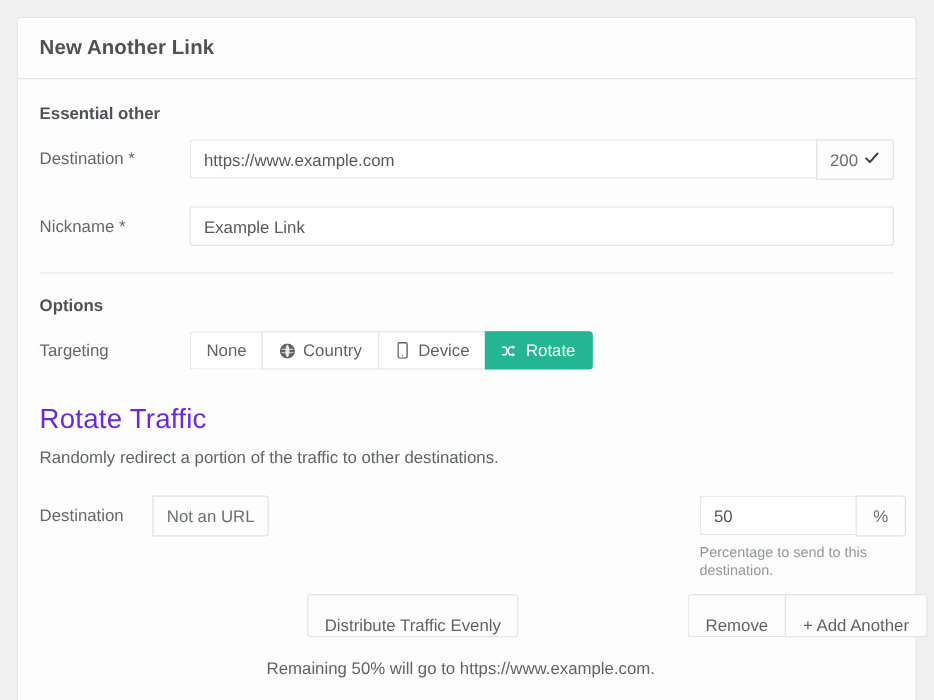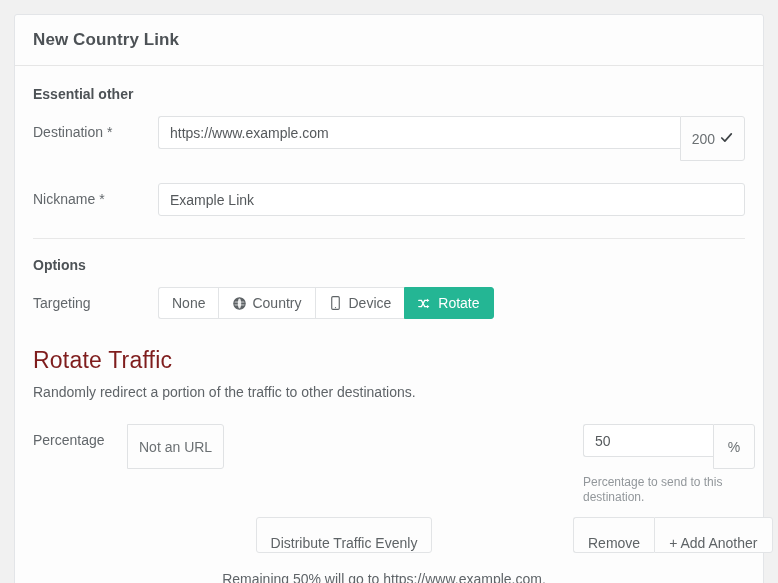--- a/index.html
+++ b/index.html
@@ -86,21 +86,21 @@
     border-radius: 3px;
     padding: 0 11px;
     font-family: "Liberation Sans", sans-serif;
     font-size: 14px;
     color: #55595c;
     outline: none;
     min-width: 0;
   }
   .txt-input::placeholder { color: #9aa0a5; }
   .addon {
-    height: 45px;
+    height: 34px;
     border: 1px solid #e0e2e4;
     background: #fdfdfd;
     border-radius: 3px;
     display: flex;
     align-items: center;
     justify-content: center;
     padding: 0 11px;
     font-size: 14px;
     color: #6b7073;
     white-space: nowrap;
@@ -148,21 +148,21 @@
     align-items: center;
     justify-content: center;
     width: 14px;
     height: 14px;
   }
 
   
   .block-title {
     font-size: 23px;
     font-weight: normal;
-    color: #7f1d1d;
+    color: #6d28d9;
     margin: 28px 0 10px 0;
     letter-spacing: .2px;
   }
   .block-sub {
     font-size: 14px;
     color: #5f6468;
     margin: 0 0 24px 0;
   }
 
   .rot-row {
@@ -239,21 +239,21 @@
     margin-top: 18px;
     padding-right: 10px;
   }
 </style>
 </head>
 <body>
 
 <div class="card">
 
   <div class="card-header">
-    <div class="card-title">New Country Link</div>
+    <div class="card-title">New Another Link</div>
   </div>
 
   <div class="card-body">
 
     <div class="section-label">Essential other</div>
 
     <div class="form-row">
       <div class="form-label">Destination *</div>
       <div class="input-group">
         <input class="txt-input joined-left" type="text" value="https://www.example.com" style="">
@@ -321,21 +321,21 @@
           <span>Rotate</span>
         </button>
 
       </div>
     </div>
 
     <div class="block-title">Rotate Traffic</div>
     <div class="block-sub">Randomly redirect a portion of the traffic to other destinations.</div>
 
     <div class="rot-row">
-      <div class="rot-label">Percentage</div>
+      <div class="rot-label">Destination</div>
 
       <div class="rot-dest-grp">
         <div class="addon joined-right">Not an URL</div>
       </div>
 
       <div class="rot-pct-wrap">
         <div class="rot-pct-grp">
           <input class="txt-input pct-input joined-left" type="text" value="50" style="">
           <div class="addon pct-addon joined-right">%</div>
         </div>

